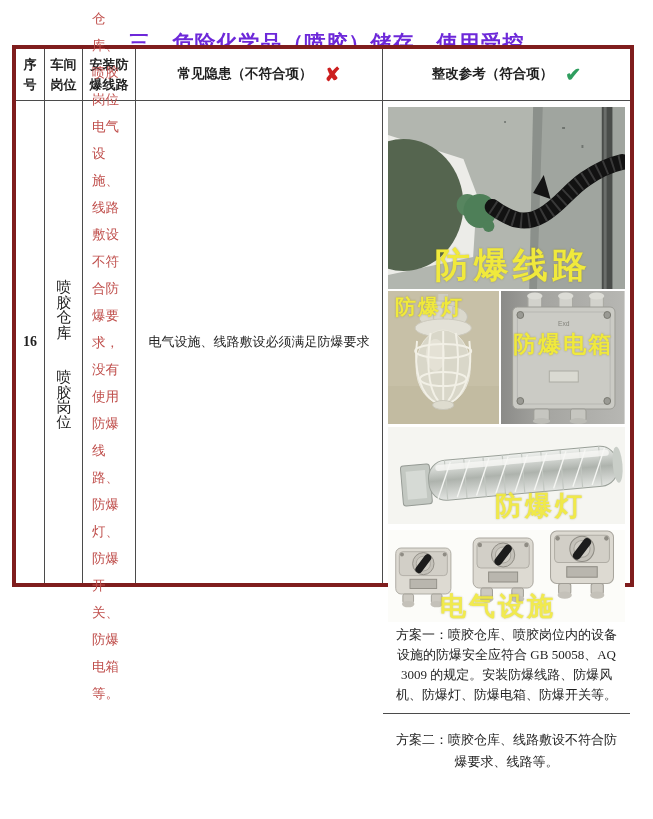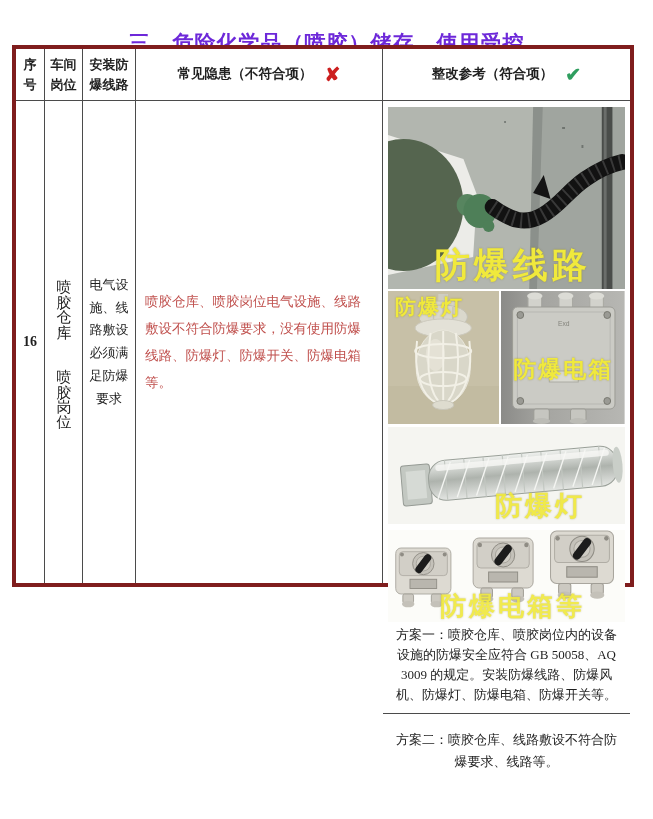--- a/index.html
+++ b/index.html
@@ -37,21 +37,21 @@
   .strip { display:flex; gap:2px; height:133px; margin-bottom:3px; }
   .ph2a { width:47%; height:100%; }
   .ph2b { flex:1; height:100%; }
   .ph3 { height:97px; margin-bottom:6px; }
   .ph4 { height:92px; }
 
   .ph-label { position:absolute; font-family:"Liberation Sans","DejaVu Sans",sans-serif; font-weight:bold;
               color:#f0e93c; text-shadow:0 0 2px rgba(110,100,0,.45); white-space:nowrap; line-height:1; }
   .lbl-wiring { left:50%; transform:translateX(-46%); bottom:7px; font-size:35px; letter-spacing:4px; }
   .lbl-lamp { left:7px; top:5px; font-size:21px; letter-spacing:2px; }
-  .lbl-box { left:50%; top:42px; transform:translateX(-50%); font-size:23px; letter-spacing:2px;margin-top:25px; }
+  .lbl-box { left:50%; top:42px; transform:translateX(-50%); font-size:23px; letter-spacing:2px; }
   .lbl-tube { right:40px; bottom:4px; font-size:27px; letter-spacing:3px; opacity:.92; }
   .lbl-switch { left:52px; bottom:3px; font-size:26px; letter-spacing:3px; opacity:.9; }
 
   .scheme { font-size:13px; line-height:1.55; text-align:center; padding:3px 7px 7px 7px; }
   .scheme .pfx { font-weight:normal; }
   .scheme2 { flex:1; padding:15px 10px 0 10px; font-size:13px; line-height:1.7; text-align:center; }
 </style>
 </head>
 <body>
 
@@ -72,26 +72,26 @@
       <span>整改参考（符合项）</span>
       <span class="check-mark">✔</span>
     </div>
 
     <div class="c cell-serial">16</div>
 
     <div class="c cell-pos">
       <div class="vtext">喷胶仓库、喷胶岗位</div>
     </div>
 
+    <div class="c cell-hazard">
+      <p>喷胶仓库、喷胶岗位电气设施、线路敷设不符合防爆要求，没有使用防爆线路、防爆灯、防爆开关、防爆电箱等。</p>
+    </div>
+
     <div class="c cell-req">
       <div>电气设施、线路敷设必须满足防爆要求</div>
-    </div>
-
-    <div class="c cell-hazard">
-      <p>喷胶仓库、喷胶岗位电气设施、线路敷设不符合防爆要求，没有使用防爆线路、防爆灯、防爆开关、防爆电箱等。</p>
     </div>
 
     <div class="c last refcol">
 
       <div class="ref-top">
         <div class="photos">
 
           <div class="ph ph1">
             <svg viewBox="0 0 245 182" preserveAspectRatio="none">
               <rect x="0" y="0" width="245" height="182" fill="#b2b6af"></rect>
@@ -240,21 +240,21 @@
                   <rect x="8" y="50" width="12" height="10" rx="2" fill="#ccc9c1" stroke="#a09d95" stroke-width="1"></rect>
                   <rect x="40" y="50" width="12" height="10" rx="2" fill="#ccc9c1" stroke="#a09d95" stroke-width="1"></rect>
                   <ellipse cx="14" cy="61" rx="7" ry="3.5" fill="#c4c1b9"></ellipse>
                   <ellipse cx="46" cy="61" rx="7" ry="3.5" fill="#c4c1b9"></ellipse>
                 </g>
               </defs>
               <use href="#sw" transform="translate(8,18) scale(0.92)"></use>
               <use href="#sw" transform="translate(88,8)"></use>
               <use href="#sw" transform="translate(168,1) scale(1.05)"></use>
             </svg>
-            <div class="ph-label lbl-switch">防爆电箱等</div>
+            <div class="ph-label lbl-switch">电气设施</div>
           </div>
 
         </div>
 
         <p class="scheme"><span class="pfx">方案一：</span><span>喷胶仓库、喷胶岗位内的设备设施的防爆安全应符合 GB 50058、AQ 3009 的规定。安装防爆线路、防爆风机、防爆灯、防爆电箱、防爆开关等。</span></p>
       </div>
 
       <div class="scheme2">
         <p><span class="pfx">方案二：</span><span>喷胶仓库、线路敷设不符合防爆要求、线路等。</span></p>
       </div>

